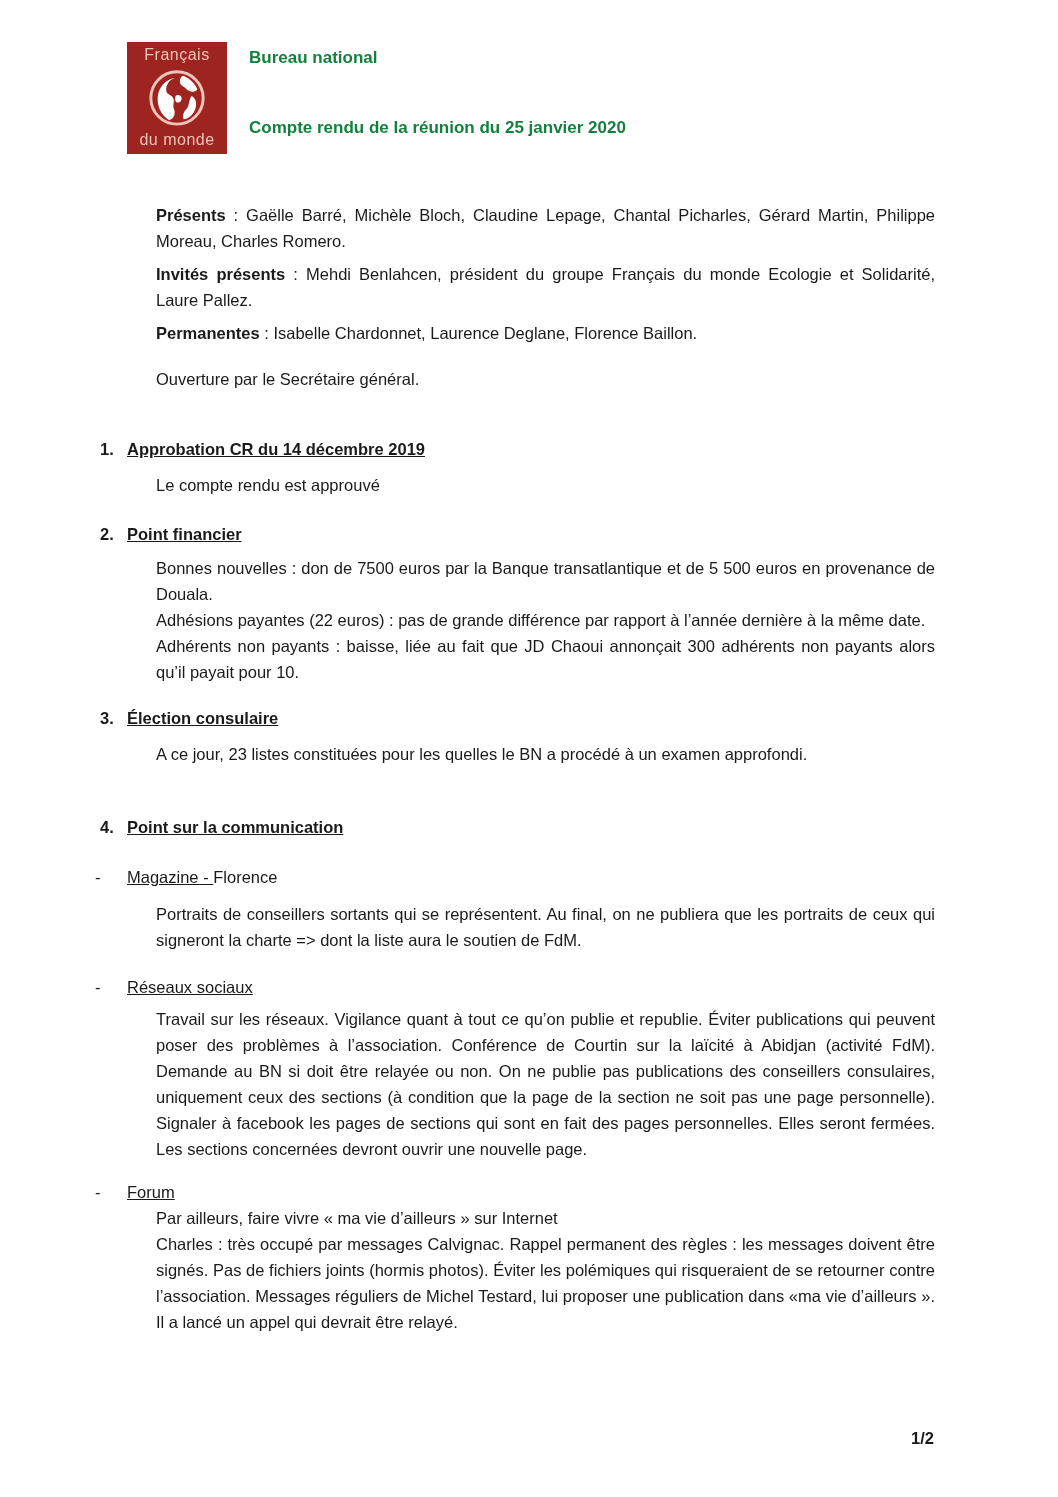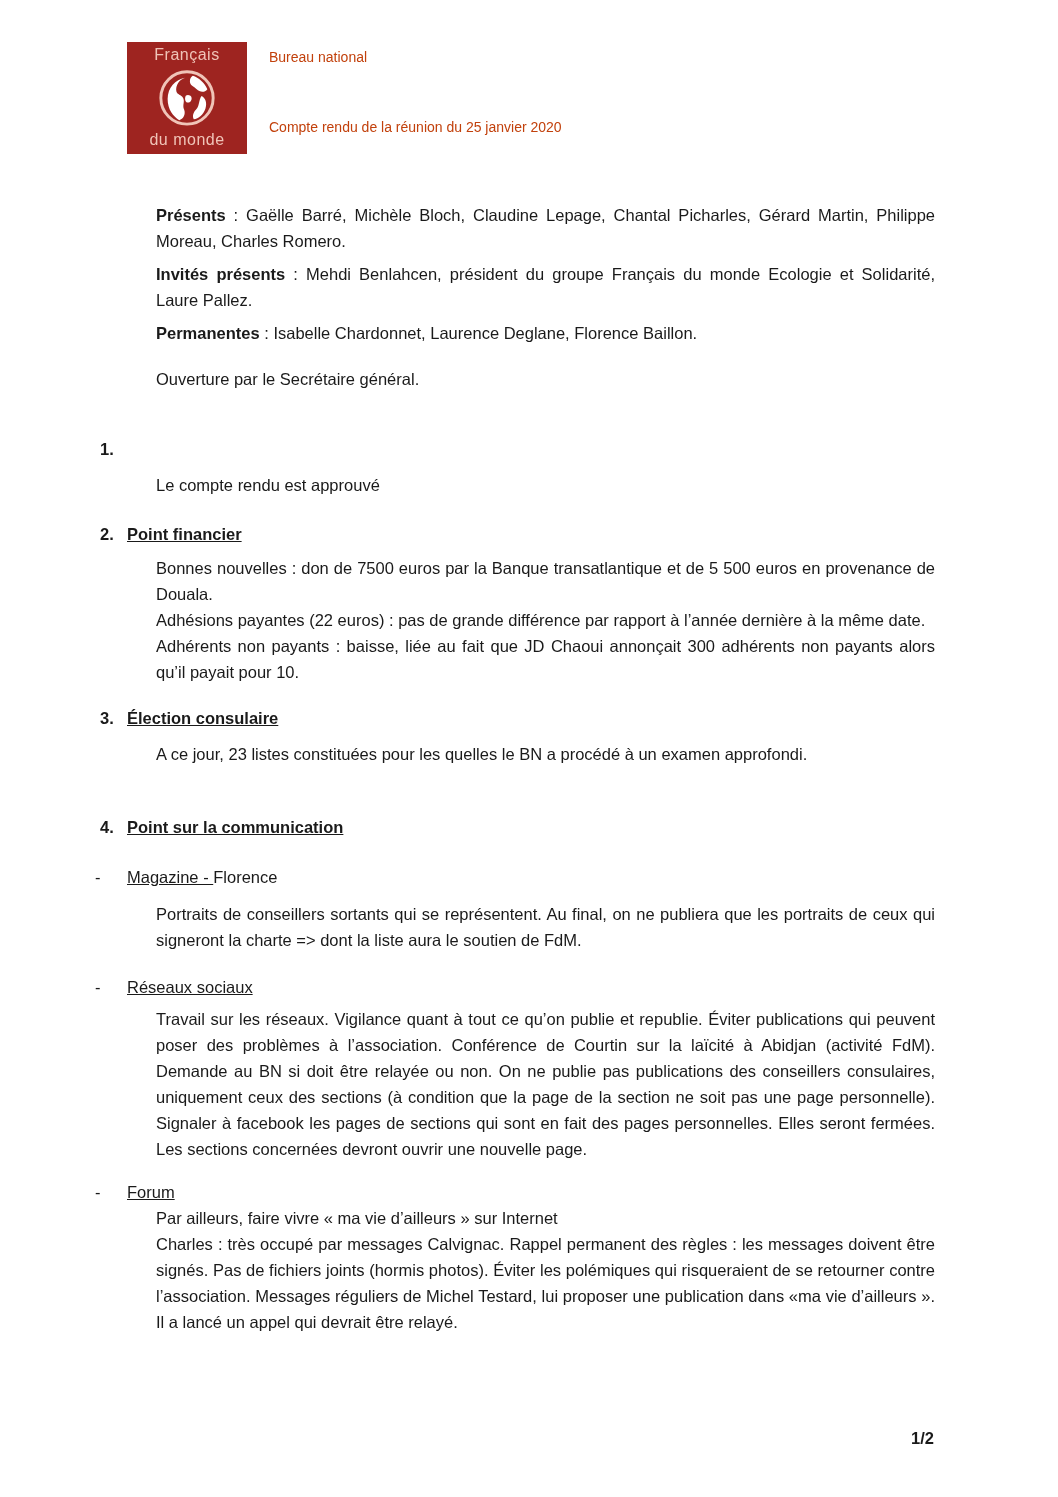--- a/index.html
+++ b/index.html
@@ -12,35 +12,35 @@
     font-family: "Liberation Sans", "DejaVu Sans", sans-serif;
     font-size: 16.5px;
     line-height: 26px;
     color: #1a1a1a;
     padding: 42px 123px 0 127px;
     overflow: hidden;
   }
   
   .doc-header { display: flex; align-items: flex-start; }
   .logo {
-    width: 120px;
+    width: 100px;
     height: 112px;
     background: #9e2420;
     color: #f0c4b8;
     display: flex;
     flex-direction: column;
     align-items: center;
     justify-content: space-between;
     padding: 4px 2px 6px 2px;
     flex: 0 0 auto;
   }
   .logo-line { font-size: 16px; line-height: 17px; letter-spacing: 0.5px; }
   .logo-globe { width: 62px; height: 62px; margin: -3px 0; }
   .titles { margin-left: 22px; padding-top: 2px; }
-  .doc-title { font-size: 14px; line-height: 27px; font-weight: normal; color: #c2410c; }
+  .doc-title { font-size: 17px; line-height: 27px; font-weight: bold; color: #15803d; }
   .doc-subtitle { margin-top: 43px; }
   
   .content { margin-top: 48px; }
   .para { text-align: justify; margin-bottom: 7px; margin-left: 29px; }
   .b { font-weight: bold; }
   .ouverture { margin-top: 20px; margin-bottom: 0; }
   
   .num-item { display: flex; font-weight: bold; }
   .num-item .num { width: 27px; margin-left: -27px; flex: 0 0 auto; }
   .num-item .h-title { text-decoration: underline; }
@@ -99,20 +99,21 @@
     <p class="para"><span class="b">Présents</span><span> : Gaëlle Barré, Michèle Bloch, Claudine Lepage, Chantal Picharles, Gérard Martin, Philippe Moreau, Charles Romero.</span></p>
 
     <p class="para"><span class="b">Invités présents</span><span> : Mehdi Benlahcen, président du groupe Français du monde Ecologie et Solidarité, Laure Pallez.</span></p>
 
     <p class="para"><span class="b">Permanentes</span><span> : Isabelle Chardonnet, Laurence Deglane, Florence Baillon.</span></p>
 
     <p class="para ouverture">Ouverture par le Secrétaire général.</p>
 
     <div class="num-item sec1">
       <span class="num">1.</span>
+      <span class="h-title">Approbation CR du 14 décembre 2019</span>
     </div>
     <p class="para body-after-heading">Le compte rendu est approuvé</p>
 
     <div class="num-item sec2">
       <span class="num">2.</span>
       <span class="h-title">Point financier</span>
     </div>
     <div class="body-tight">
       <p class="para no-gap">Bonnes nouvelles :  don de 7500 euros par la Banque transatlantique et de 5 500 euros en provenance de Douala.</p>
       <p class="para no-gap">Adhésions payantes (22 euros) : pas de grande différence par rapport à l’année dernière à la même date.</p>

